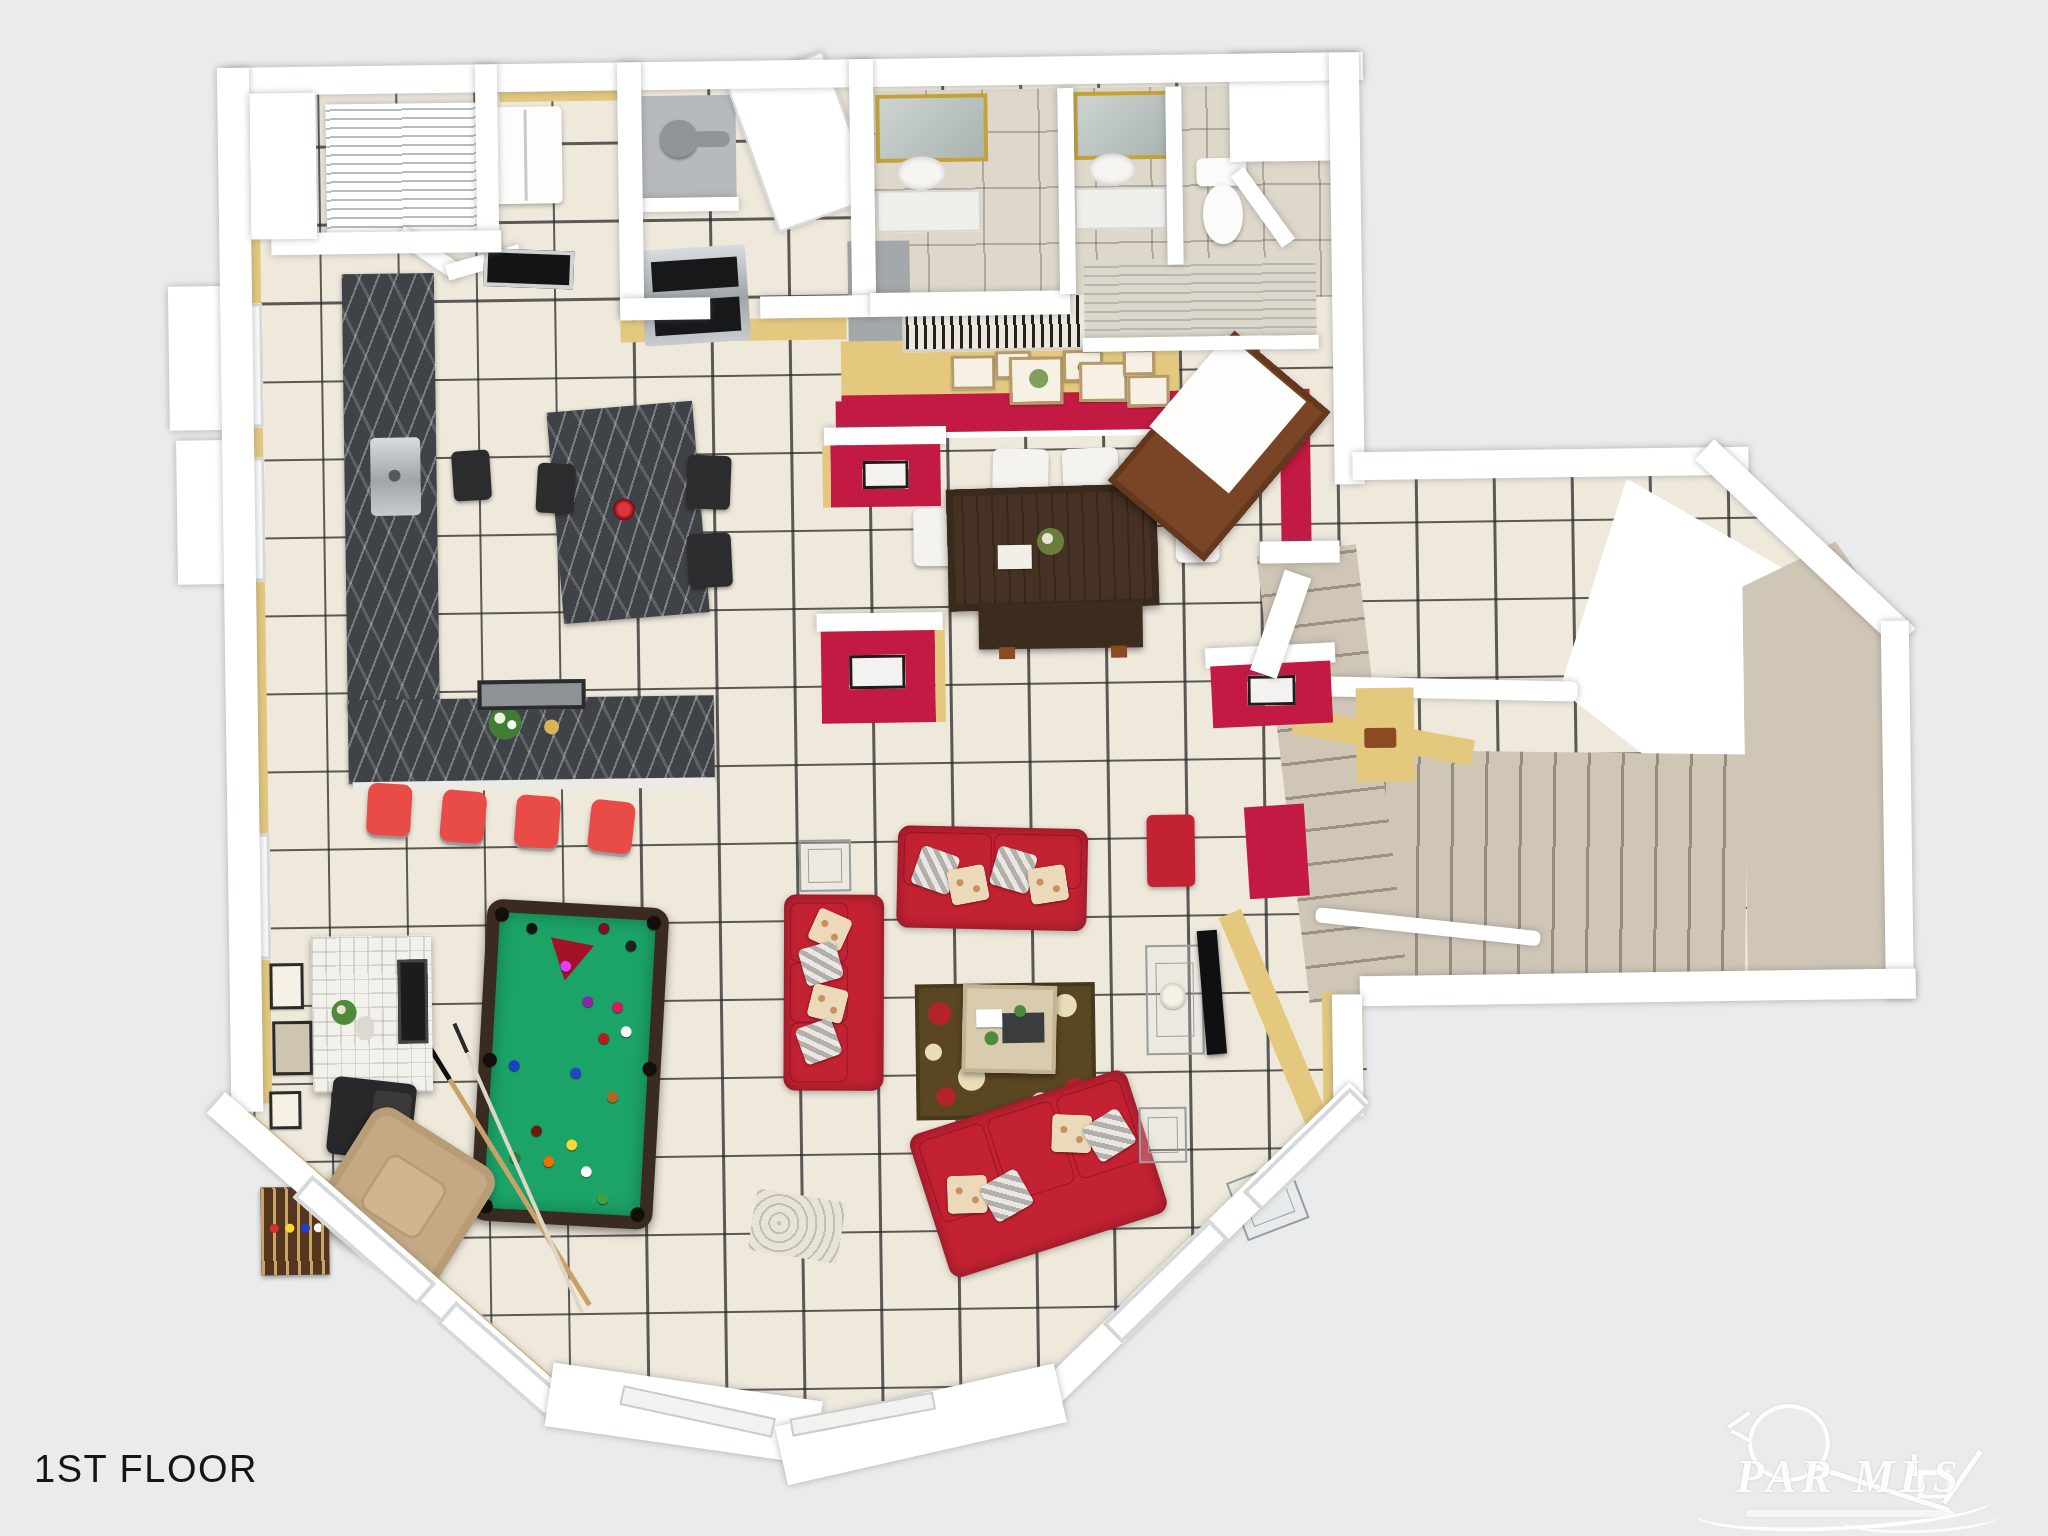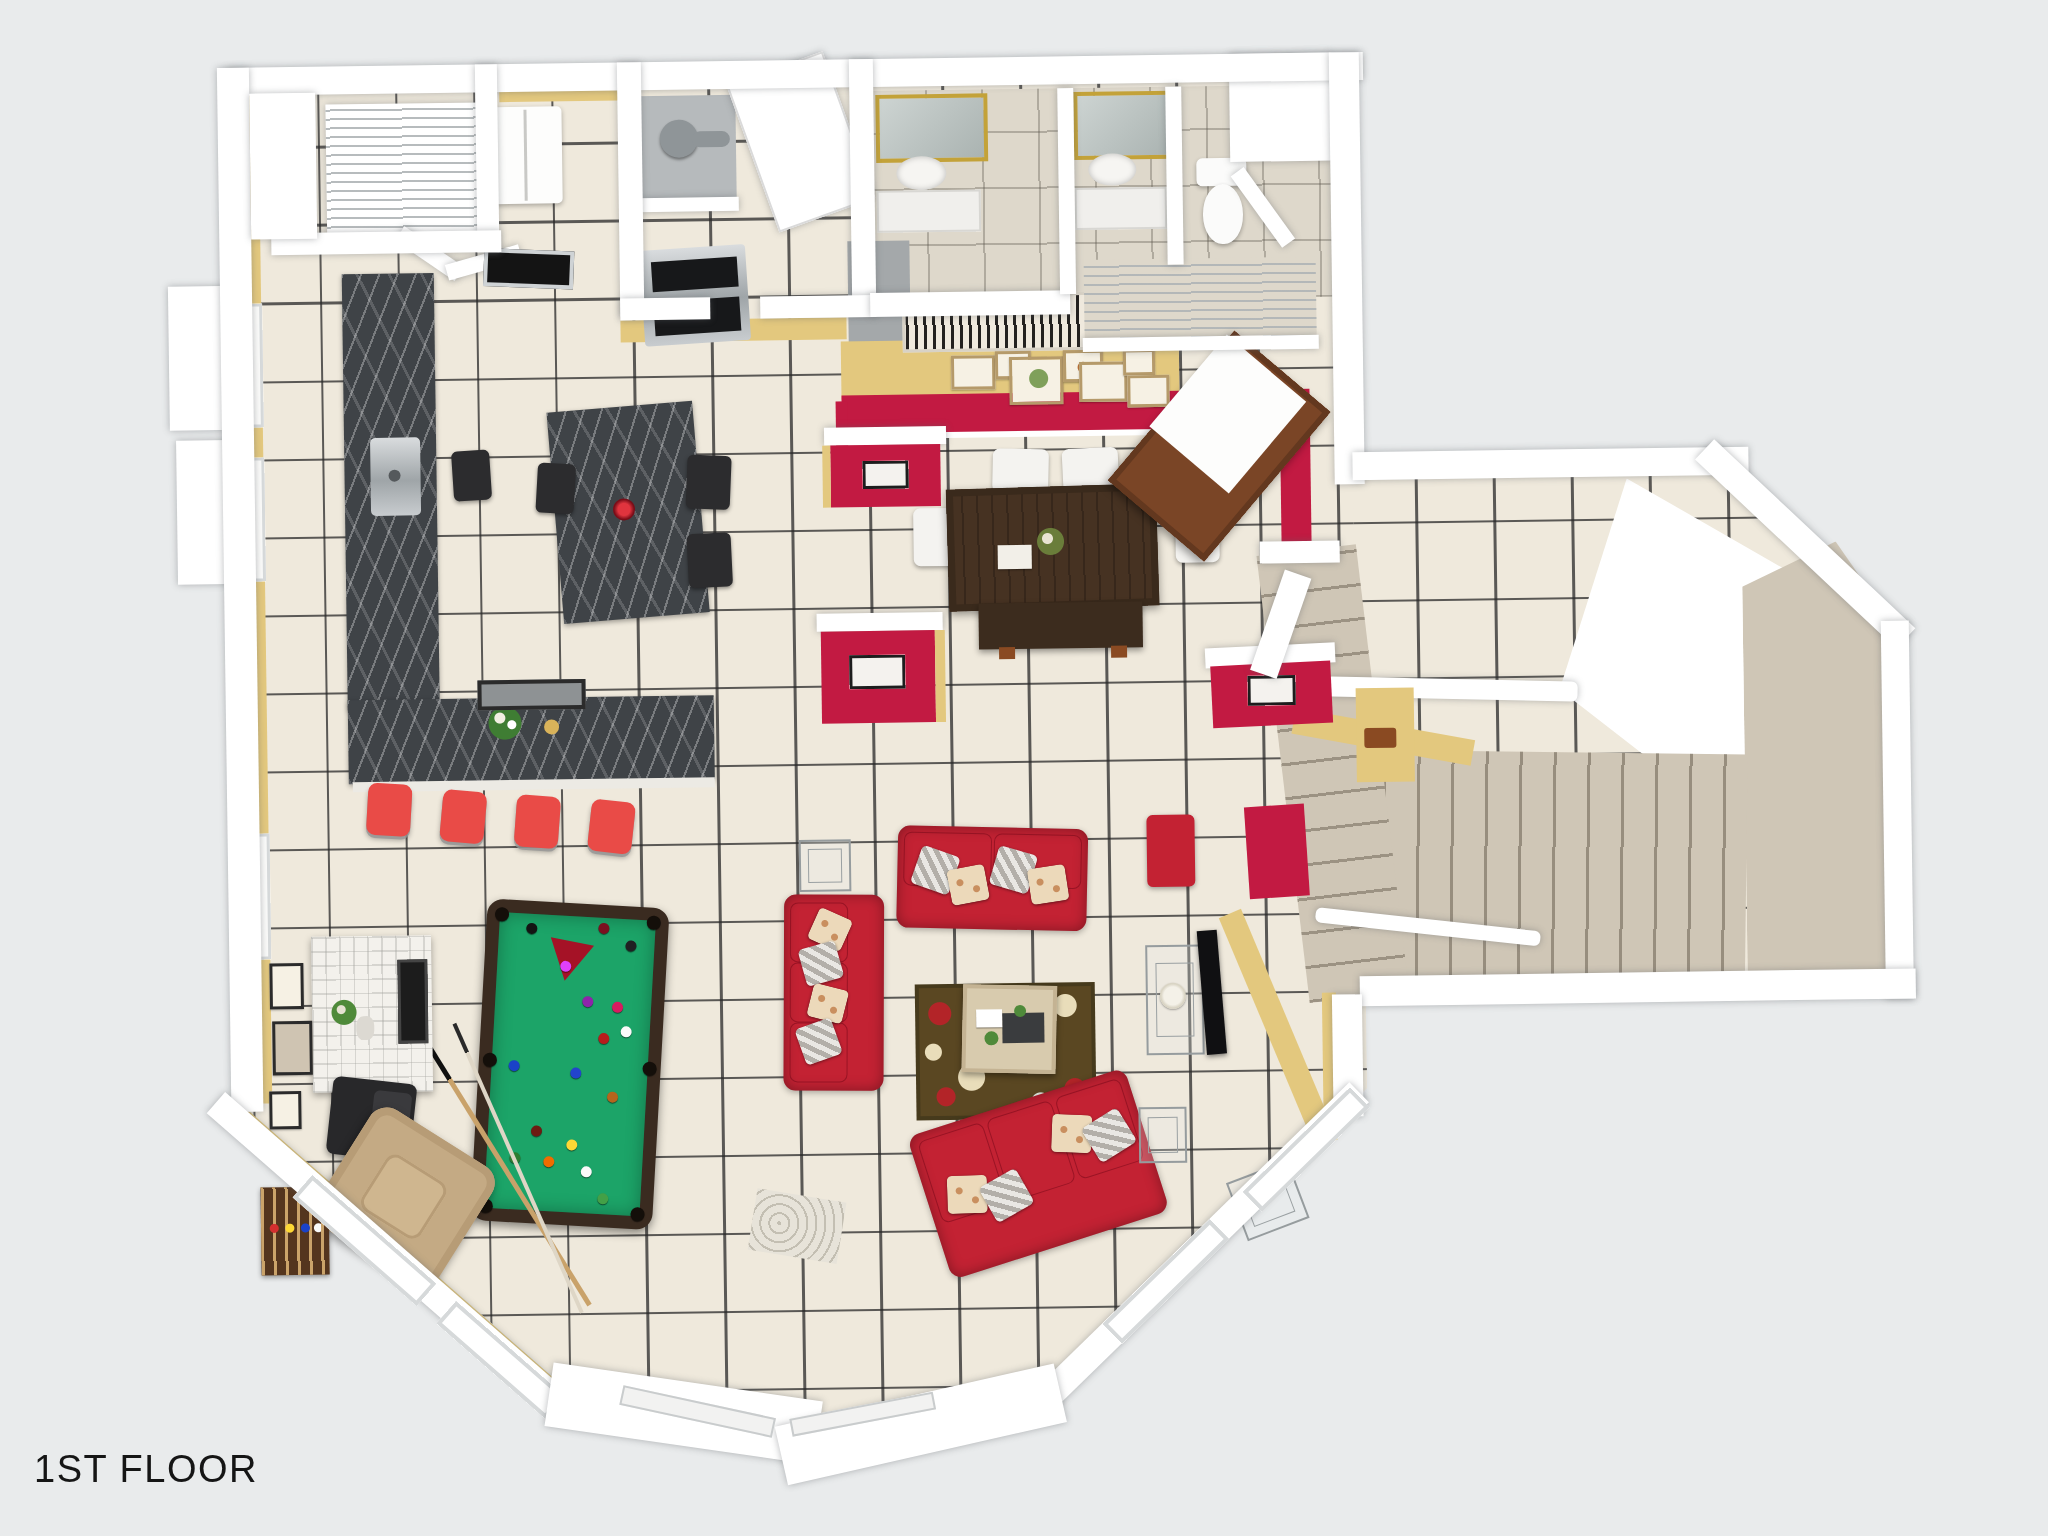--- a/index.html
+++ b/index.html
@@ -320,13 +320,26 @@
   <div class="a wall" style="left:1094px;top:1328px;width:150px;height:28px;transform:rotate(-43.5deg);transform-origin:0 0;box-shadow:inset 0 0 0 4px #d6d9da;"></div>
   <div class="a wall" style="left:1236px;top:1198px;width:150px;height:28px;transform:rotate(-43.5deg);transform-origin:0 0;box-shadow:inset 0 0 0 4px #d6d9da;"></div>
   <div class="a wall" style="left:538px;top:1380px;width:272px;height:64px;transform:rotate(9deg);"></div>
   <div class="a wall" style="left:768px;top:1396px;width:286px;height:60px;transform:rotate(-12deg);"></div>
   <div class="a" style="left:610px;top:1400px;width:152px;height:16px;background:#f2f2f1;border:2px solid #c9cccd;transform:rotate(13deg);"></div>
   <div class="a" style="left:780px;top:1406px;width:142px;height:14px;background:#f2f2f1;border:2px solid #c9cccd;transform:rotate(-10deg);"></div>
  </div>
 
  <div id="title">1ST FLOOR</div>
 
+ <div id="watermark">
+   <div class="a" style="left:58px;top:6px;width:74px;height:70px;border:4px solid rgba(255,255,255,.92);border-radius:50%;box-shadow:0 0 2px rgba(170,175,180,.5);"></div>
+   <div class="ln" style="left:118px;top:64px;width:150px;height:5px;transform:rotate(18deg);transform-origin:0 0;"></div>
+   <div class="ln" style="left:252px;top:104px;width:64px;height:5px;transform:rotate(-55deg);transform-origin:0 0;"></div>
+   <div class="ln" style="left:222px;top:56px;width:5px;height:22px;"></div>
+   <div class="a" style="left:228px;top:72px;width:26px;height:22px;border:3px solid rgba(255,255,255,.9);box-shadow:inset 2px 0 0 rgba(255,255,255,.9),inset 0 2px 0 rgba(255,255,255,.9);"></div>
+   <div class="ln" style="left:36px;top:20px;width:26px;height:4px;transform:rotate(-35deg);"></div>
+   <div class="ln" style="left:40px;top:36px;width:22px;height:4px;transform:rotate(28deg);"></div>
+   <div id="wm-text">PAR MLS</div>
+   <div class="ln" style="left:56px;top:112px;width:208px;height:7px;opacity:.6;border-radius:3px;"></div>
+   <div class="a" style="left:6px;top:86px;width:298px;height:42px;border-bottom:4px solid rgba(255,255,255,.92);border-radius:50%;transform:rotate(-3deg);"></div>
+   <div class="a" style="left:150px;top:104px;width:160px;height:28px;border-bottom:3px solid rgba(255,255,255,.85);border-radius:50%;transform:rotate(-2deg);"></div>
+ </div>
 </div>
 
 </body></html>

